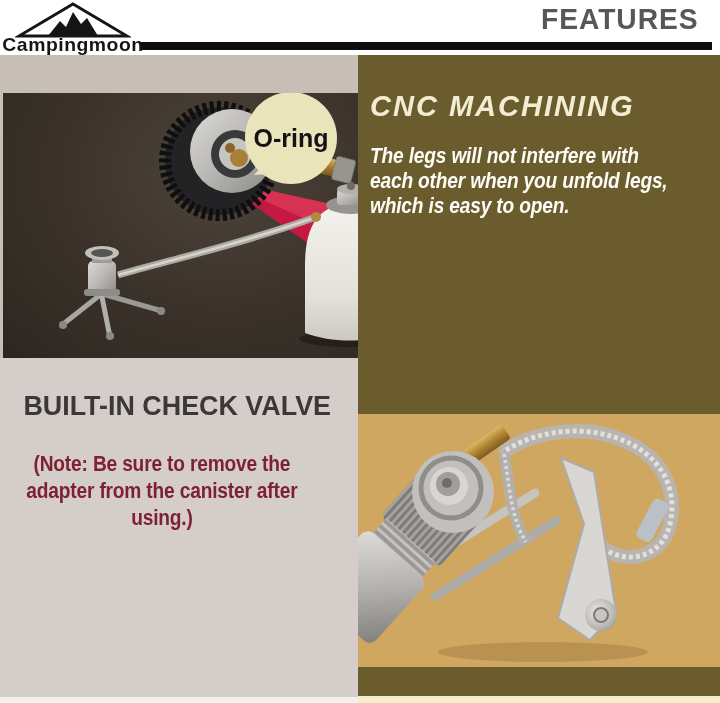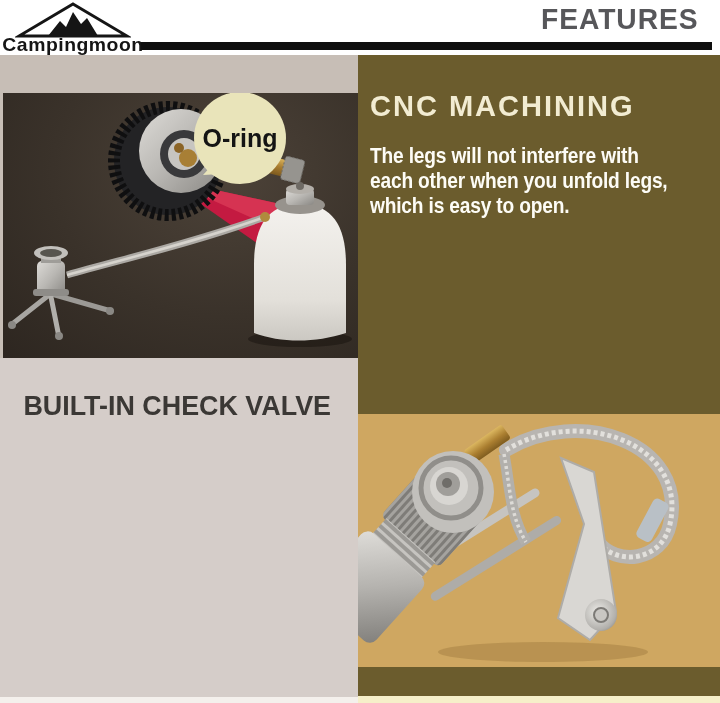--- a/index.html
+++ b/index.html
@@ -19,29 +19,30 @@
   .black-bar{position:absolute;left:141px;top:42px;width:571px;height:8px;background:var(--bar-black,#0e0e0e);}
   .features{
     position:absolute;right:22px;top:2px;font-size:30px;font-weight:700;
     color:var(--features-gray,#57575a);letter-spacing:1px;transform:scaleX(.94);transform-origin:right center;
   }
   
   .quad-tl{position:absolute;left:0;top:55px;width:358px;height:303px;background:var(--beige,#c7beb6);}
   .photo{
     position:absolute;left:3px;top:38px;width:402px;height:265px;
     background:radial-gradient(ellipse at 55% 30%, #4d4339 0%, #3a322a 55%, #2d2620 100%);
+    text-align:right;
   }
   .quad-bl{position:absolute;left:0;top:358px;width:358px;height:345px;background:var(--greige,#d5cdc9);text-align:center;}
   .quad-tr{position:absolute;left:358px;top:55px;width:362px;height:359px;background:var(--olive,#6b5c2d);}
   .quad-br{position:absolute;left:358px;top:414px;width:362px;height:289px;background:var(--tan,#cfa761);}
   .olive-strip{position:absolute;left:0;top:253px;width:362px;height:29px;background:var(--olive,#6b5c2d);}
   .pale-strip{position:absolute;left:0;top:282px;width:362px;height:7px;background:#f6efc9;}
   .bl-bottom-strip{position:absolute;left:0;top:339px;width:358px;height:6px;background:#f4f0ec;}
   
-  .cnc-block{position:absolute;left:12px;top:34px;width:346px;}
+  .cnc-block{position:absolute;left:12px;top:34px;width:346px;font-style:italic;}
   .cnc-heading{
     font-size:30px;font-weight:700;color:var(--cream-heading,#f2ecd2);
     letter-spacing:2px;margin:0 0 20px 0;transform:scaleX(.97);transform-origin:left center;white-space:nowrap;
   }
   .olive-para{margin:0 0 14px 0;}
   .olive-para .line{
     font-size:22px;font-weight:700;color:#fdfcf6;line-height:25px;white-space:nowrap;
     transform:scaleX(.87);transform-origin:left center;letter-spacing:-.2px;
   }
   .cv-block{position:absolute;left:14px;top:32px;width:340px;}
@@ -144,20 +145,25 @@
           <ellipse cx="48" cy="160" rx="17" ry="7" fill="#c2c0bc"></ellipse>
           <ellipse cx="48" cy="160" rx="11" ry="4" fill="#57554f"></ellipse>
         </g>
       </svg>
     </div>
   </div>
 
   <div class="quad-bl">
     <div class="cv-block">
       <div class="cv-heading">BUILT-IN CHECK VALVE</div>
+      <div class="cv-para cv-note">
+        <div class="line">(Note: Be sure to remove the</div>
+        <div class="line">adapter from the canister after</div>
+        <div class="line">using.)</div>
+      </div>
     </div>
     <div class="bl-bottom-strip"></div>
   </div>
 
   <div class="quad-tr">
     <div class="cnc-block">
       <div class="cnc-heading">CNC MACHINING</div>
       <div class="olive-para">
         <div class="line">The legs will not interfere with</div>
         <div class="line">each other when you unfold legs,</div>

